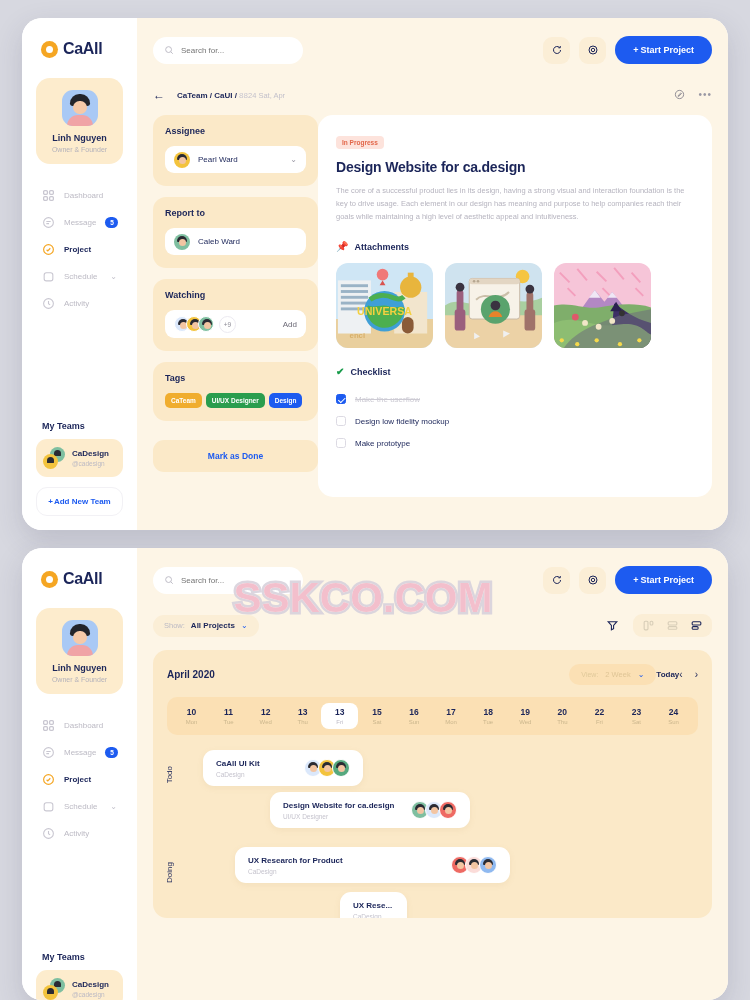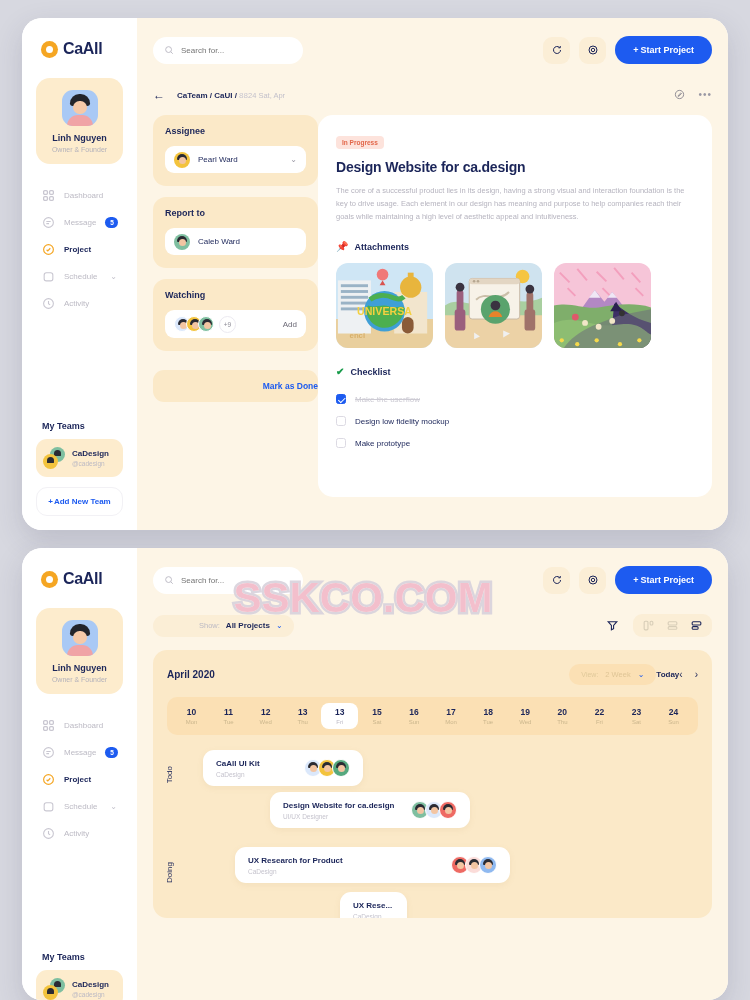--- a/index.html
+++ b/index.html
@@ -162,21 +162,21 @@
     width: 17px; height: 17px; border-radius: 50%; border: 1px solid #eceaf1;
     font-size: 6.5px; color: #8d8b96; display:flex; align-items:center; justify-content:center;
     margin-left: 5px;
   }
   .add-link { margin-left: auto; font-size: 8px; color: #6c6a77; cursor: pointer; }
 
   .tags { display: flex; gap: 4px; overflow: hidden; }
   .tag { font-size: 6.5px; color: #fff; font-weight: bold; border-radius: 5px; padding: 4px 6px; white-space: nowrap; }
 
   .mark-done {
-    background: #fbe9c8; border-radius: 11px; text-align: right;
+    background: #fbe9c8; border-radius: 11px; text-align: center;
     padding: 11px 0; font-size: 8.5px; color: #1d5bf0; font-weight: bold; cursor: pointer;
     margin-top: 19px;
   }
 
   
   .detail {
     background: #fff; border-radius: 15px; padding: 16px 18px 0 18px;
     height: 382px; overflow: hidden; position: relative;
   }
   .status-chip {
@@ -202,21 +202,21 @@
   }
   .check-label { font-size: 8px; color: #1b2559; }
   .check-item.done .check-label { color: #cdcbd4; text-decoration: line-through; }
 
   
   .filterbar { display: flex; align-items: center; margin-top: 20px; }
   .show-pill {
     background: #fbeed6; border-radius: 13px; height: 22px; display: flex;
     align-items: center; gap: 6px; padding: 0 11px; cursor: pointer;
   }
-  .show-lab { font-size: 7.5px; color: #bcbac4; margin-left: 35px; }
+  .show-lab { font-size: 7.5px; color: #bcbac4; }
   .show-val { font-size: 8px; color: #1b2559; font-weight: bold; }
   .show-caret { font-size: 8px; color: #1d5bf0; }
   .view-tools { margin-left: auto; display: flex; align-items: center; gap: 14px; }
   .view-tools svg { width: 13px; height: 13px; display: block; color: #1b2559; cursor: pointer; }
   .vt-group { display: flex; align-items: center; gap: 11px; background: #fbeed6; border-radius: 9px; padding: 5px 9px; }
   .vt-group svg { color: #d7cdb7; }
   .vt-group svg.on { color: #1b2559; }
 
   .calendar { background: #fbe9c8; border-radius: 14px; margin-top: 13px; padding: 14px 14px 0 14px; height: 268px; position: relative; overflow:hidden; }
   .cal-head { display: flex; align-items: center; }
@@ -443,20 +443,29 @@
                 <span class="av-sm" style="background:#7fbfa0">
                     <span class="h"></span>
                     <span class="f"></span>
                   </span>
               </span>
               <span class="more-pill">+9</span>
               <span class="add-link">Add</span>
             </div>
           </div>
 
+          <div class="panel">
+            <div class="panel-title">Tags</div>
+            <div class="tags">
+              <span class="tag" style="background:#f0ad2e">CaTeam</span>
+              <span class="tag" style="background:#2a9d4e">UI/UX Designer</span>
+              <span class="tag" style="background:#1d5bf0">Design</span>
+
+            </div>
+          </div>
 
           <div class="mark-done">Mark as Done</div>
         </div>
 
         <div class="col-right">
           <div class="detail">
             <span class="status-chip">In Progress</span>
             <div class="detail-title">Design Website for ca.design</div>
             <div class="detail-desc">The core of a successful product lies in its design, having a strong visual and interaction foundation is the key to drive usage. Each element in our design has meaning and purpose to help companies reach their goals while maintaining a high level of aesthetic appeal and intuitiveness.</div>
 

